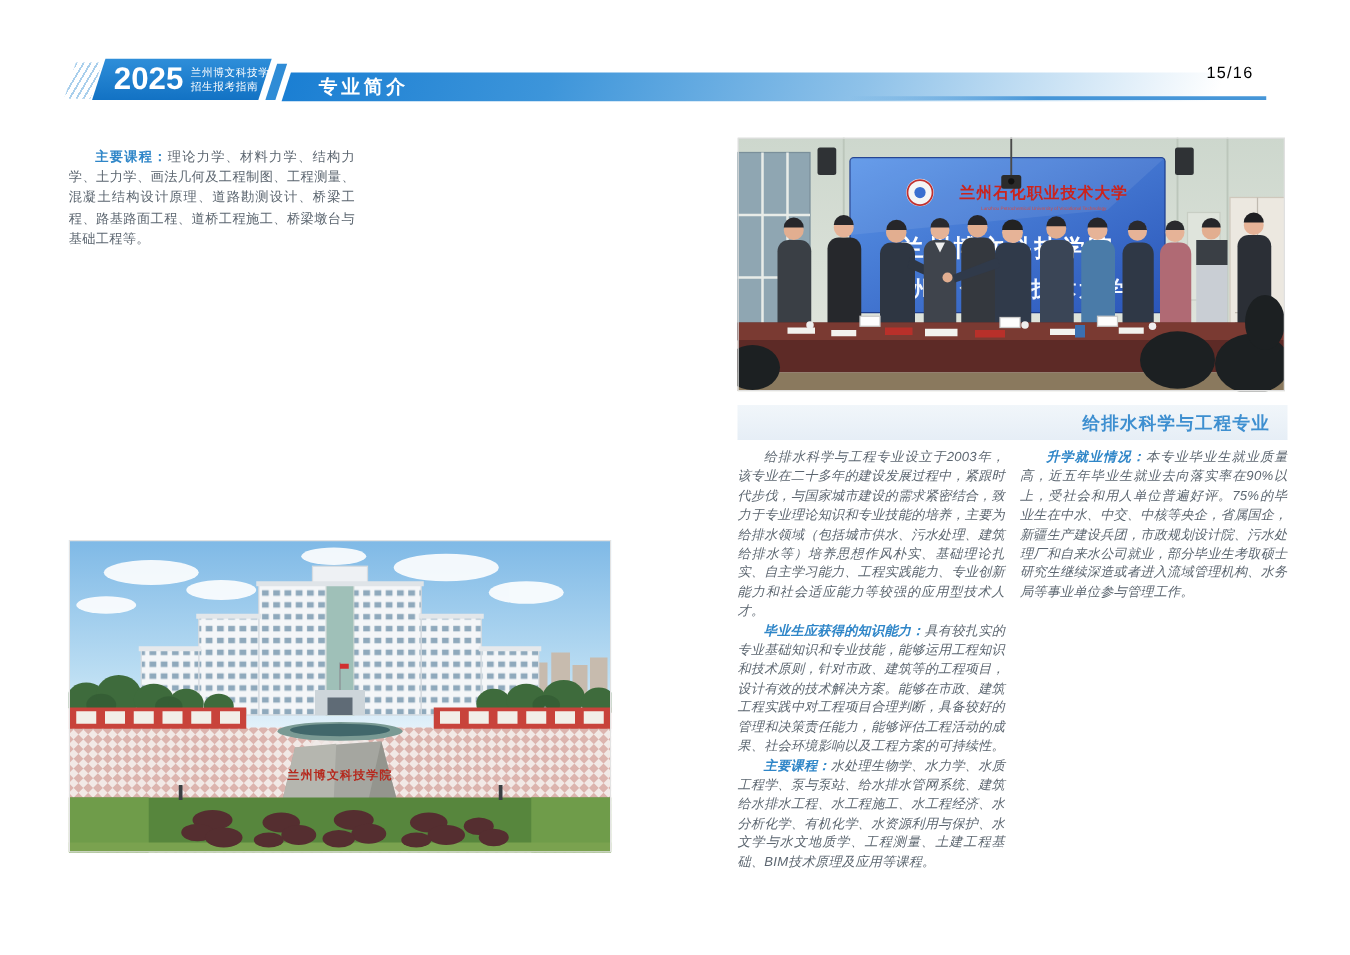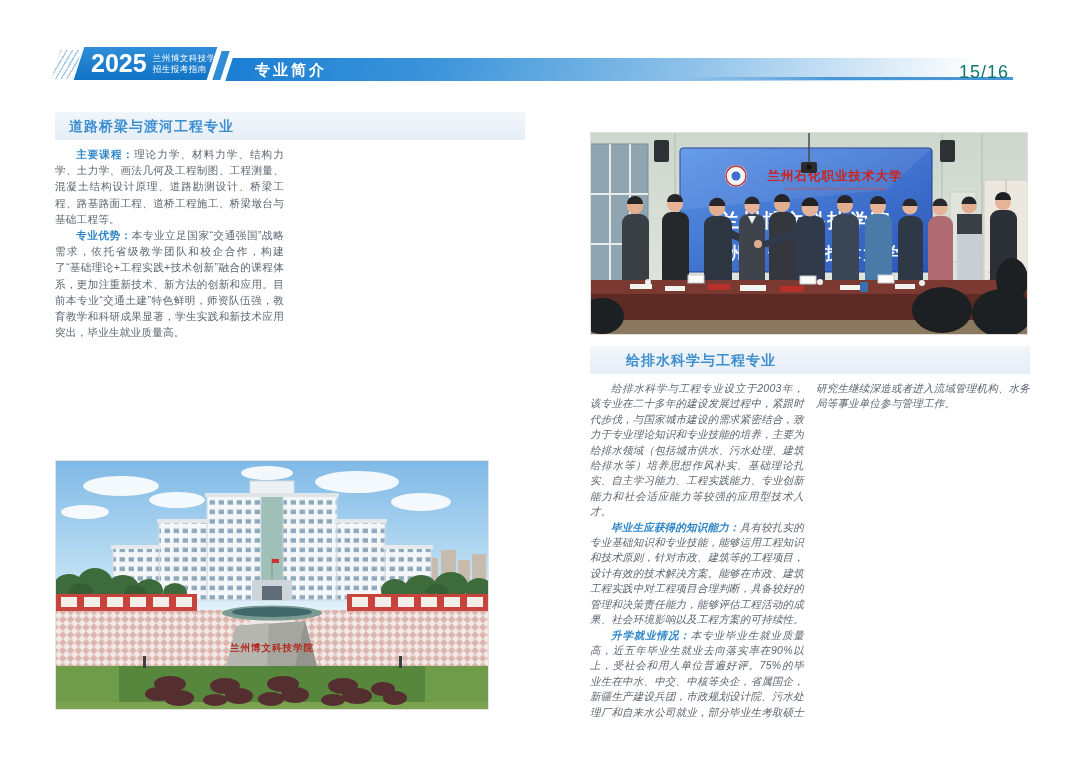--- a/index.html
+++ b/index.html
@@ -15,29 +15,29 @@
   .year{color:#fff;font-size:25px;font-weight:bold;line-height:1;}
   .org{color:#fff;font-size:8.5px;line-height:1.25;letter-spacing:.5px;white-space:nowrap;}
   .sliver{position:absolute;left:217px;top:51px;width:8px;height:29px;transform:skewX(-18deg);background:#2f8cd6;}
   .tabbar{position:absolute;left:229px;top:58px;width:748px;height:23px;transform:skewX(-18deg);
           background:linear-gradient(90deg,#1b7fd3 0%,#3d95da 28%,#8fc2e9 62%,#dcecf8 88%,rgba(255,255,255,0) 100%);}
   .tabbar .inner{transform:skewX(18deg);display:inline-block;line-height:23px;padding-left:26px;
                  color:#fff;font-size:15px;font-weight:bold;letter-spacing:3px;}
   .tailline{position:absolute;left:680px;top:77px;width:333px;height:3px;
             background:linear-gradient(90deg,rgba(70,150,216,0) 0%,#4696d8 45%,#4696d8 100%);}
   .pageno{position:absolute;left:952px;top:50px;width:64px;text-align:center;
-          color:#0f766e;font-size:18px;letter-spacing:1px;margin-top:12px;}
+          color:#000000;font-size:13px;letter-spacing:1px;}
   
   .page{position:absolute;}
   .page-left{left:55px;top:112px;width:470px;}
-  .page-right{left:590px;top:132px;width:440px;}
+  .page-right{left:590px;top:110px;width:440px;}
   .titlebar{height:28px;background:linear-gradient(180deg,#f1f6fa,#e6eef6);}
   .titlebar h2{margin:0;font-size:14px;line-height:28px;color:#3e8fd0;font-weight:bold;letter-spacing:1px;}
   .titlebar.tl-left h2{padding-left:14px;text-align:left;}
-  .titlebar.tl-right h2{padding-right:14px;text-align:left;padding-left:36px;}
+  .titlebar.tl-right h2{padding-right:14px;text-align:right;padding-left:36px;}
   .article{column-count:2;column-gap:12px;column-fill:auto;overflow:hidden;
            text-align:justify;color:#5c6670;letter-spacing:.2px;}
   .article p{margin:0;text-indent:2em;}
   .article b{color:#2f86c8;font-weight:bold;}
   .art-left{margin-top:6px;height:312px;font-size:10.6px;line-height:16.2px;}
   .art-right{margin-top:7px;height:344px;font-size:10.5px;line-height:15.4px;font-style:italic;}
   .photo{display:block;margin-top:2px;}
   .tb-right{margin-top:11px;}
 </style>
 </head>
@@ -58,26 +58,22 @@
     </div>
     <div class="sliver"></div>
     <div class="tabbar">
       <span class="inner">专业简介</span>
     </div>
     <div class="tailline"></div>
     <div class="pageno">15/16</div>
   </div>
 
   <section class="page page-left">
-    <div class="titlebar tl-left">
-      <h2>道路桥梁与渡河工程专业</h2>
-    </div>
     <div class="article art-left">
       <p><b>主要课程：</b><span>理论力学、材料力学、结构力学、土力学、画法几何及工程制图、工程测量、混凝土结构设计原理、道路勘测设计、桥梁工程、路基路面工程、道桥工程施工、桥梁墩台与基础工程等。</span></p>
-      <p><b>专业优势：</b><span>本专业立足国家“交通强国”战略需求，依托省级教学团队和校企合作，构建了“基础理论+工程实践+技术创新”融合的课程体系，更加注重新技术、新方法的创新和应用。目前本专业“交通土建”特色鲜明，师资队伍强，教育教学和科研成果显著，学生实践和新技术应用突出，毕业生就业质量高。</span></p>
 
     </div>
 
     <svg class="photo" width="434" height="250" viewBox="0 0 434 250">
       <defs>
         <linearGradient id="sky" x1="0" y1="0" x2="0" y2="1">
           <stop offset="0" stop-color="#7fb9e6"></stop>
             <stop offset="0.7" stop-color="#bcdef3"></stop>
             <stop offset="1" stop-color="#e9f4fb"></stop>
         </linearGradient>
@@ -355,18 +351,19 @@
       </g>
       <rect x="0.5" y="0.5" width="437" height="202" fill="none" stroke="#e0e0e0"></rect>
     </svg>
 
     <div class="titlebar tl-right tb-right">
       <h2>给排水科学与工程专业</h2>
     </div>
     <div class="article art-right">
       <p><b></b><span>给排水科学与工程专业设立于2003年，该专业在二十多年的建设发展过程中，紧跟时代步伐，与国家城市建设的需求紧密结合，致力于专业理论知识和专业技能的培养，主要为给排水领域（包括城市供水、污水处理、建筑给排水等）培养思想作风朴实、基础理论扎实、自主学习能力、工程实践能力、专业创新能力和社会适应能力等较强的应用型技术人才。</span></p>
       <p><b>毕业生应获得的知识能力：</b><span>具有较扎实的专业基础知识和专业技能，能够运用工程知识和技术原则，针对市政、建筑等的工程项目，设计有效的技术解决方案。能够在市政、建筑工程实践中对工程项目合理判断，具备较好的管理和决策责任能力，能够评估工程活动的成果、社会环境影响以及工程方案的可持续性。</span></p>
+      <p><b>主要课程：</b><span>水处理生物学、水力学、水质工程学、泵与泵站、给水排水管网系统、建筑给水排水工程、水工程施工、水工程经济、水分析化学、有机化学、水资源利用与保护、水文学与水文地质学、工程测量、土建工程基础、BIM技术原理及应用等课程。</span></p>
       <p><b>升学就业情况：</b><span>本专业毕业生就业质量高，近五年毕业生就业去向落实率在90%以上，受社会和用人单位普遍好评。75%的毕业生在中水、中交、中核等央企，省属国企，新疆生产建设兵团，市政规划设计院、污水处理厂和自来水公司就业，部分毕业生考取硕士研究生继续深造或者进入流域管理机构、水务局等事业单位参与管理工作。</span></p>
 
     </div>
   </section>
 
 </div>
 
 </body></html>

